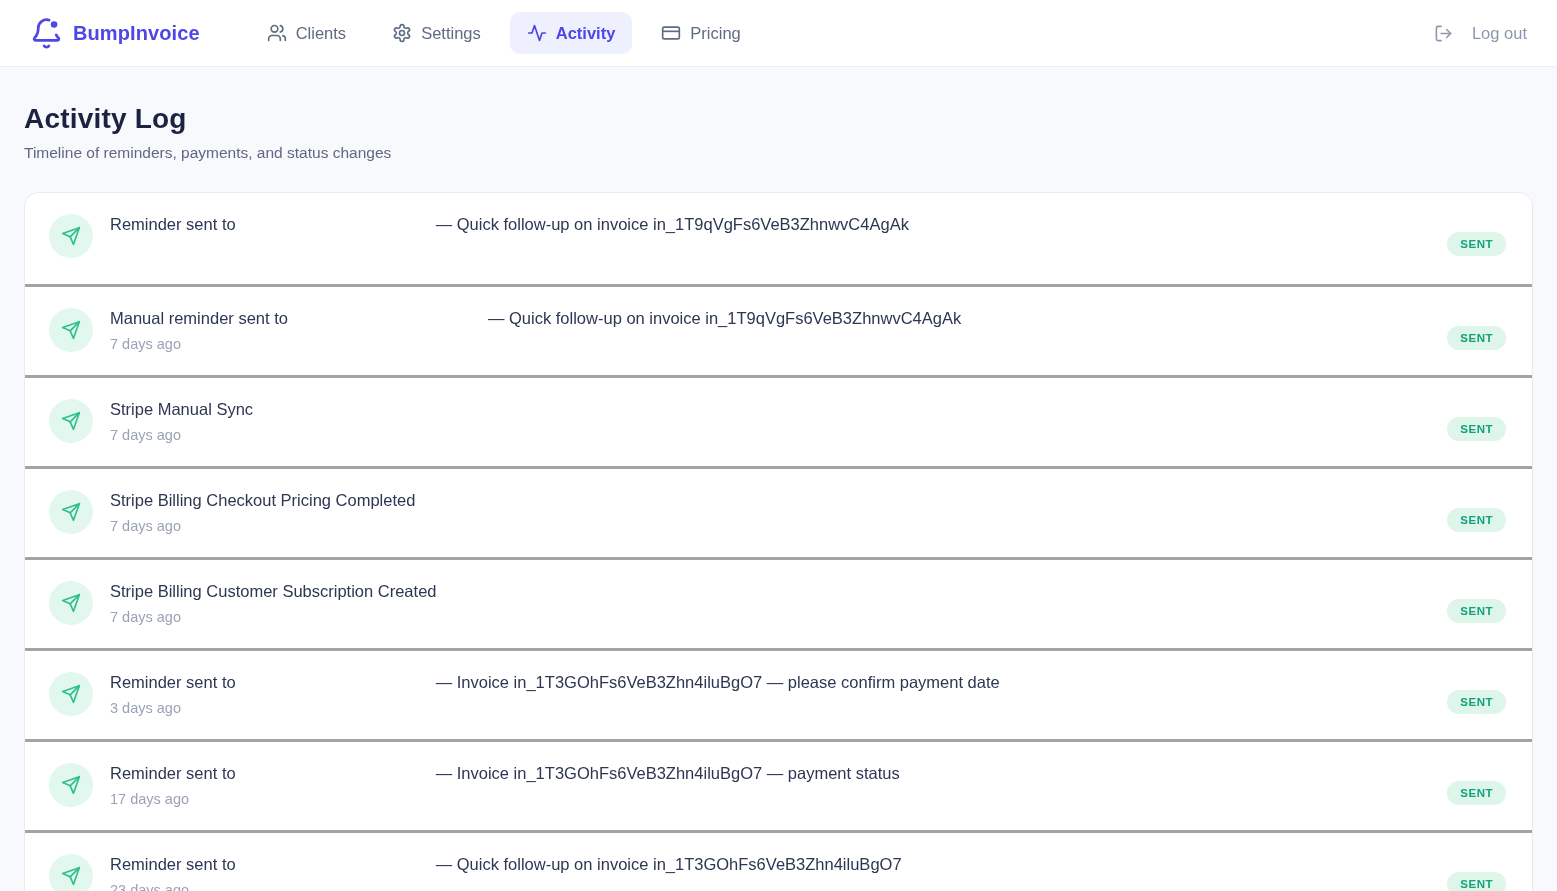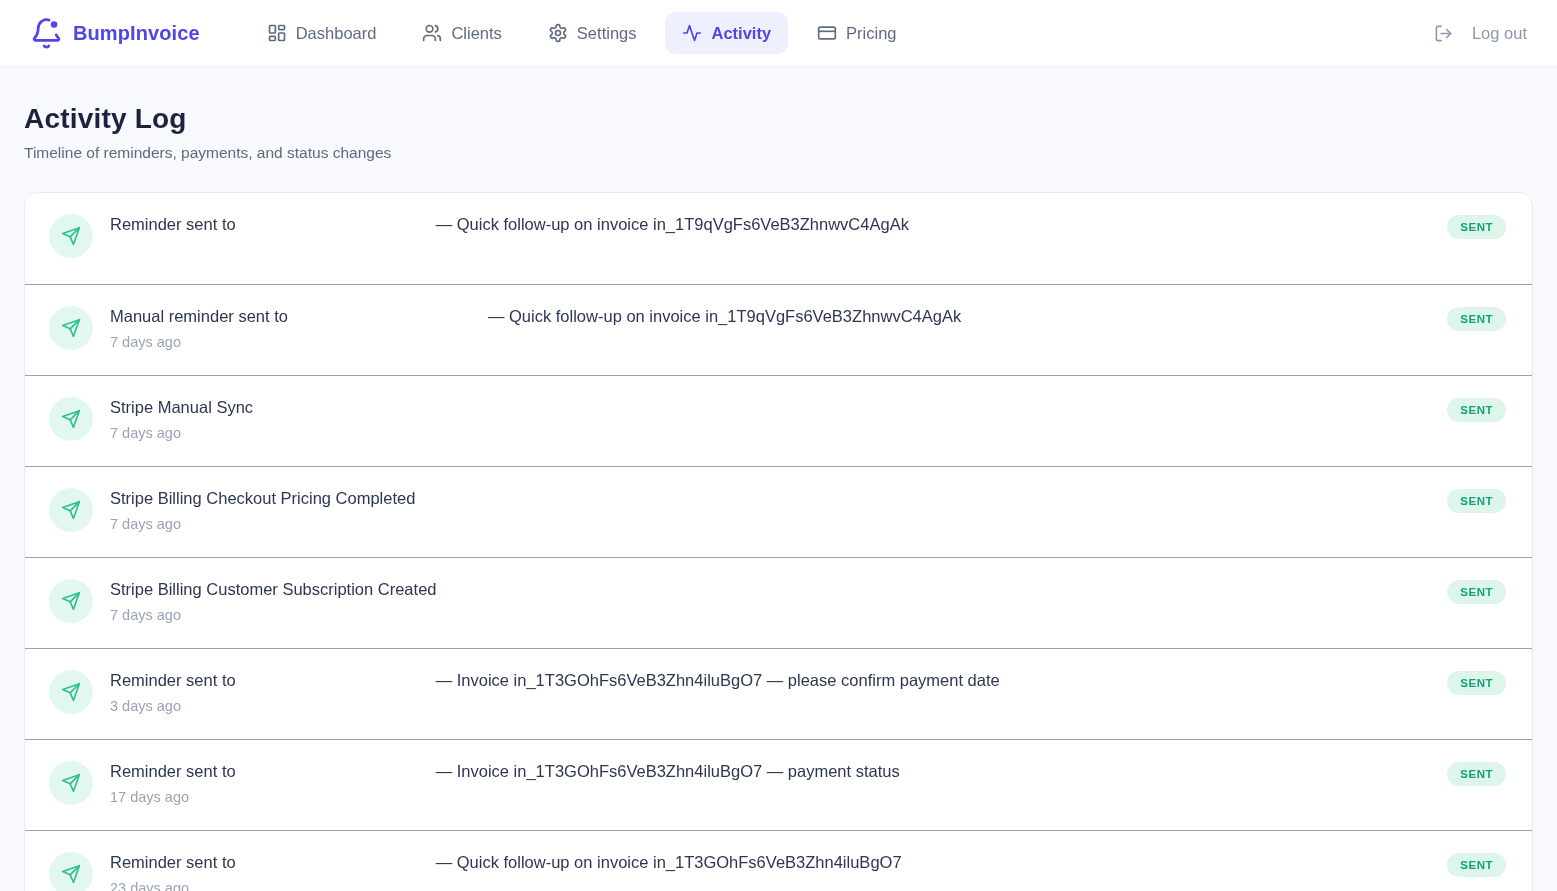--- a/index.html
+++ b/index.html
@@ -52,38 +52,38 @@
     background: #ffffff;
     border: 1px solid #e9ebf1;
     border-radius: 14px;
     overflow: hidden;
   }
   .row {
     display: flex; align-items: flex-start;
     min-height: 91px;
     padding: 21px 26px 21px 24px;
   }
-  .row + .row { border-top: 1px solid #a3a3a3; }
+  .row + .row { border-top: 3px solid #a3a3a3; }
   .row-icon {
     width: 44px; height: 44px; border-radius: 50%;
     background: #e2f7ee; color: #2fc08a;
     display: flex; align-items: center; justify-content: center;
     flex: 0 0 auto;
   }
   .row-icon svg { width: 20px; height: 20px; }
   .row-main { margin-left: 17px; padding-top: 1px; min-width: 0; }
   .row-title { display: flex; align-items: baseline; font-size: 16.5px; color: #2d3753; white-space: nowrap; }
   .gap-spacer { display: inline-block; width: 200px; flex: 0 0 auto; }
   .row-time { margin-top: 8px; font-size: 14.5px; color: #9aa3b6; }
   .badge {
     margin-left: auto; flex: 0 0 auto;
     background: #def5ea; color: #12a17b;
     font-size: 11.5px; font-weight: bold; letter-spacing: 0.5px;
     padding: 6px 13px; border-radius: 999px;
-    margin-top: 1px;
+    margin-top: 18px;
   }
 </style>
 </head>
 <body>
 
 <svg width="0" height="0" style="position:absolute" aria-hidden="true">
   <defs>
     <symbol id="sym-bell-dot-icon" viewBox="0 0 24 24">
       <path d="M10.268 21a2 2 0 0 0 3.464 0" fill="none" stroke="currentColor" stroke-width="2" stroke-linecap="round" stroke-linejoin="round"></path>
       <path d="M13.9 2.3A6 6 0 0 0 6 8c0 4.5-1.41 5.96-2.74 7.33A1 1 0 0 0 4 17h16a1 1 0 0 0 .74-1.67c-.6-.62-1.2-1.3-1.7-2.33" fill="none" stroke="currentColor" stroke-width="2" stroke-linecap="round" stroke-linejoin="round"></path>
@@ -125,26 +125,20 @@
 </svg>
 
 <header class="app-header">
   <div class="logo">
     <svg>
         <use href="#sym-bell-dot-icon"></use>
       </svg>
     <span class="logo-text">BumpInvoice</span>
   </div>
   <nav class="main-nav" id="main-nav">
-  <div class="nav-item">
-    <svg>
-          <use href="#sym-dashboard-icon"></use>
-        </svg>
-    <span>Dashboard</span>
-  </div>
 
   <div class="nav-item">
     <svg>
           <use href="#sym-users-icon"></use>
         </svg>
     <span>Clients</span>
   </div>
 
   <div class="nav-item">
     <svg>

